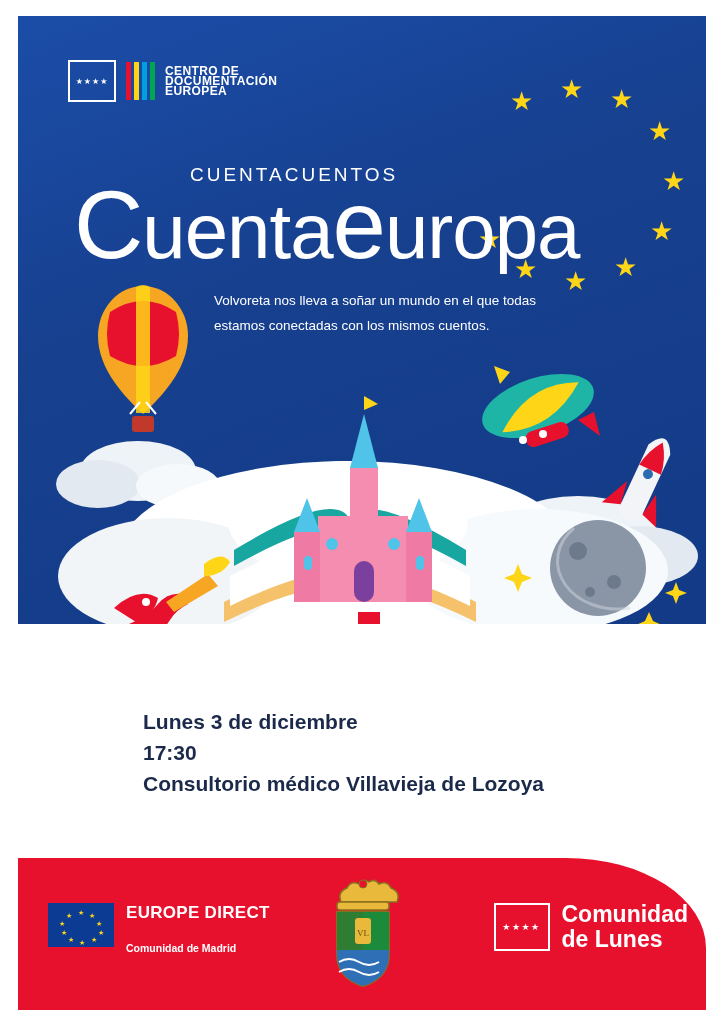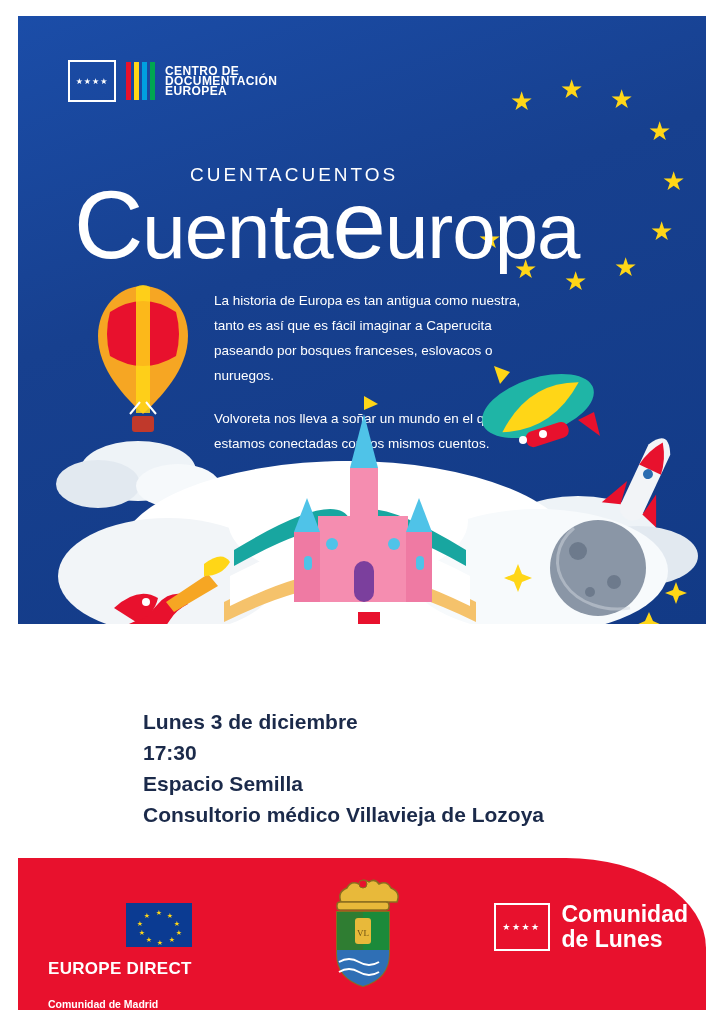--- a/index.html
+++ b/index.html
@@ -169,23 +169,22 @@
     position: absolute;
     left: 0; bottom: 14px;
     width: 724px; height: 152px;
   }
 
   .ed-logo {
     position: absolute;
     left: 48px;
     top: 45px;
     display: flex;
-    align-items: flex-end;
+    align-items: flex-start;
     gap: 12px;
-    flex-direction: column;
   }
   .ed-flag {
     width: 66px;
     height: 44px;
     background: #0b3b92;
     position: relative;
   }
   .ed-flag .s {
     position: absolute;
     color: #ffd617;
@@ -281,21 +280,20 @@
         <div>EUROPEA</div>
       </div>
     </div>
 
     <div class="kicker">CUENTACUENTOS</div>
     <div class="big-title">
       <span class="cap">C</span><span>uenta</span><span class="cap">e</span><span>uropa</span>
     </div>
 
     <div class="copy">
-      <p>La historia de Europa es tan antigua como nuestra, tanto es así que es fácil imaginar a Caperucita paseando por bosques franceses, eslovacos o nuruegos.</p>
       <p>Volvoreta nos lleva a soñar un mundo en el que todas estamos conectadas con los mismos cuentos.</p>
     </div>
 
     <svg class="illus" viewBox="0 0 688 608">
 
       <g>
         <ellipse cx="120" cy="455" rx="58" ry="30" fill="#eef3f7"></ellipse>
         <ellipse cx="80" cy="468" rx="42" ry="24" fill="#e2e9f0"></ellipse>
         <ellipse cx="160" cy="470" rx="42" ry="22" fill="#f6f9fb"></ellipse>
       </g>
@@ -386,21 +384,20 @@
         <path d="M148 586 l42 -28 l10 12 l-44 26 z" fill="#f6a623"></path>
         <path d="M186 548 q18 -14 26 -2 q-8 14 -26 14 z" fill="#ffd617"></path>
         <path d="M50 672 q26 8 48 -4" stroke="#e8112d" stroke-width="7" fill="none" stroke-linecap="round"></path>
       </g>
     </svg>
   </div>
 
   <div class="event-info">
     <div>Lunes 3 de diciembre</div>
     <div>17:30</div>
-    <div>Espacio Semilla</div>
     <div>Consultorio médico Villavieja de Lozoya</div>
   </div>
 
   <div class="red-footer">
     <div class="red-shape"></div>
     <div class="footer-inner">
 
       <div class="ed-logo">
         <div class="ed-flag">
           <span class="s" style="left:30px; top:6px;">★</span>

